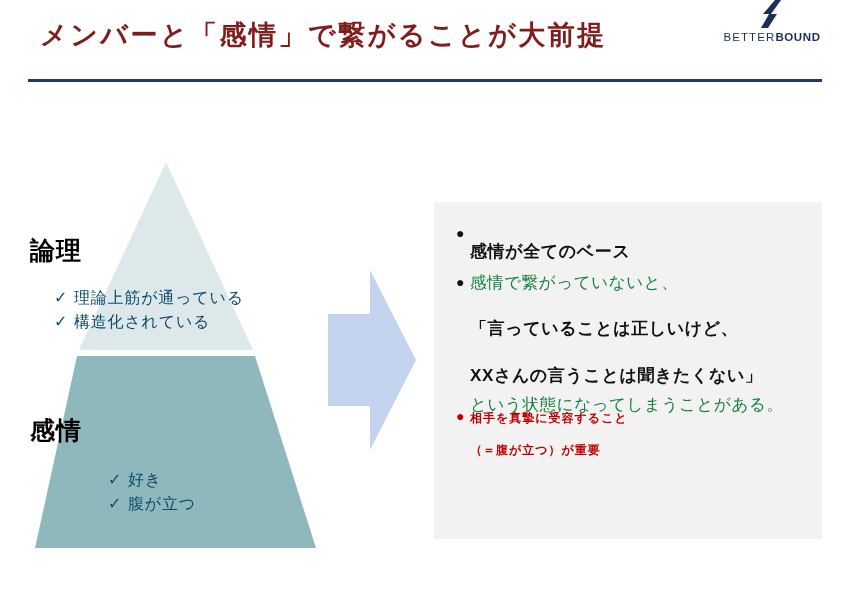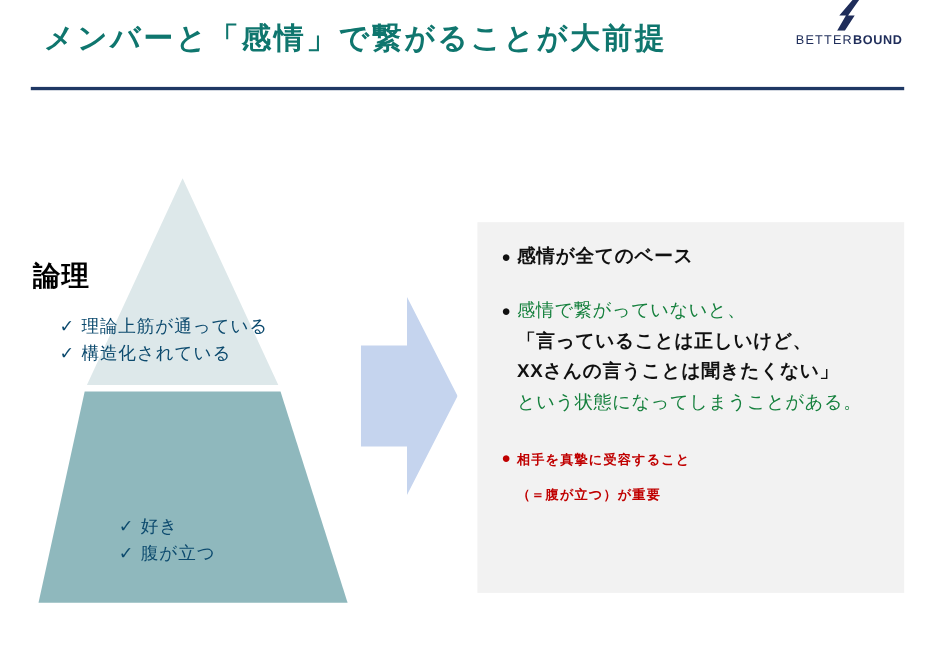--- a/index.html
+++ b/index.html
@@ -24,21 +24,21 @@
     background: #ffffff;
   }
 
   
   .slide-title {
     position: absolute;
     left: 40px;
     top: 19px;
     font-size: 27px;
     font-weight: bold;
-    color: #0f766e;
+    color: #7f1d1d;
     letter-spacing: 2.5px;
     white-space: nowrap;
     line-height: 1.25;
   }
 
   .title-rule {
     position: absolute;
     left: 28px;
     top: 79px;
     width: 794px;
@@ -151,21 +151,21 @@
   .bullet-dot.red { color: #c00000; }
 
   .bullet-body { flex: 1 1 auto; }
 
   .ln {
     white-space: nowrap;
     line-height: 28px;
     letter-spacing: 0.6px;
   }
 
-  .ln-bold     { font-weight: bold; font-size: 17px; color: #111111; }
+  .ln-bold     { font-weight: bold; font-size: 17px; color: #111111; margin-top: 19px; }
   .ln-normal   { font-weight: normal; font-size: 16.5px; color: #15803d; }
   .ln-red      { font-weight: bold; font-size: 12px; color: #c00000; letter-spacing: 1px; line-height: 32px; }
 </style>
 </head>
 <body>
 
 <div id="slide">
 
   <div class="slide-title">メンバーと「感情」で繋がることが大前提</div>
   <div class="title-rule"></div>
@@ -187,20 +187,21 @@
       <polygon points="47,198 225,198 286,390 5,390" fill="#8fb8bd"></polygon>
     </svg>
 
     <div class="pyr-label pyr-label-logic">論理</div>
 
     <ul class="pyr-list pyr-list-logic">
       <li><span class="tick">✓</span><span>理論上筋が通っている</span></li>
       <li><span class="tick">✓</span><span>構造化されている</span></li>
     </ul>
 
+    <div class="pyr-label pyr-label-emotion">感情</div>
 
     <ul class="pyr-list pyr-list-emotion">
       <li><span class="tick">✓</span><span>好き</span></li>
       <li><span class="tick">✓</span><span>腹が立つ</span></li>
     </ul>
   </div>
 
   <div class="arrow">
     <svg viewBox="0 0 88 180" xmlns="http://www.w3.org/2000/svg" aria-hidden="true">
       <polygon points="0,44 42,44 42,0 88,90 42,180 42,136 0,136" fill="#c5d4ee"></polygon>

